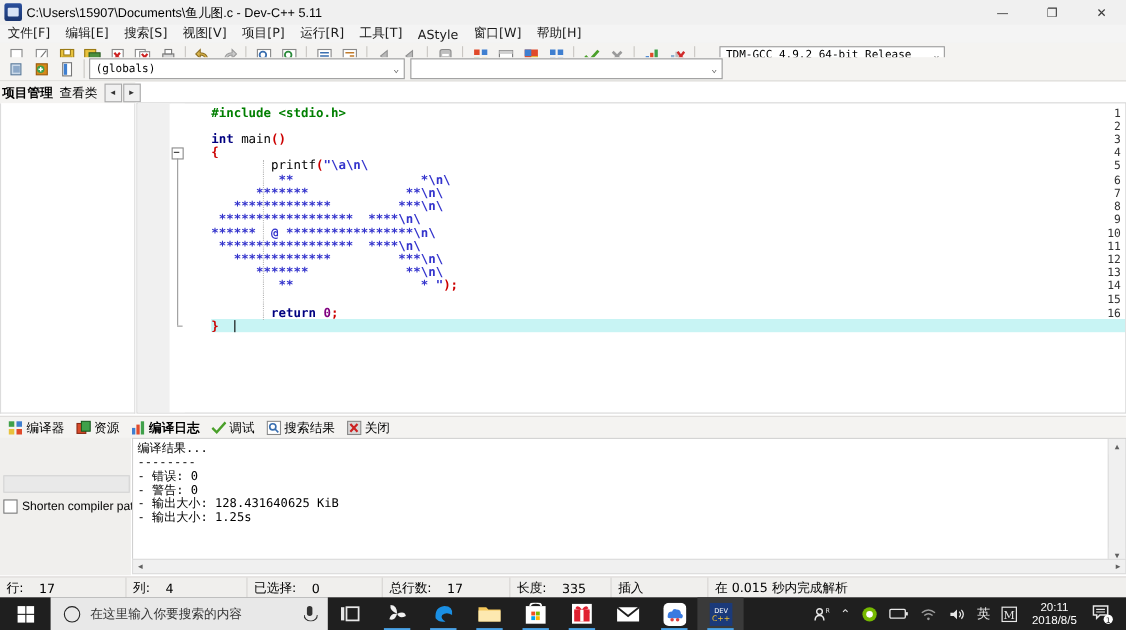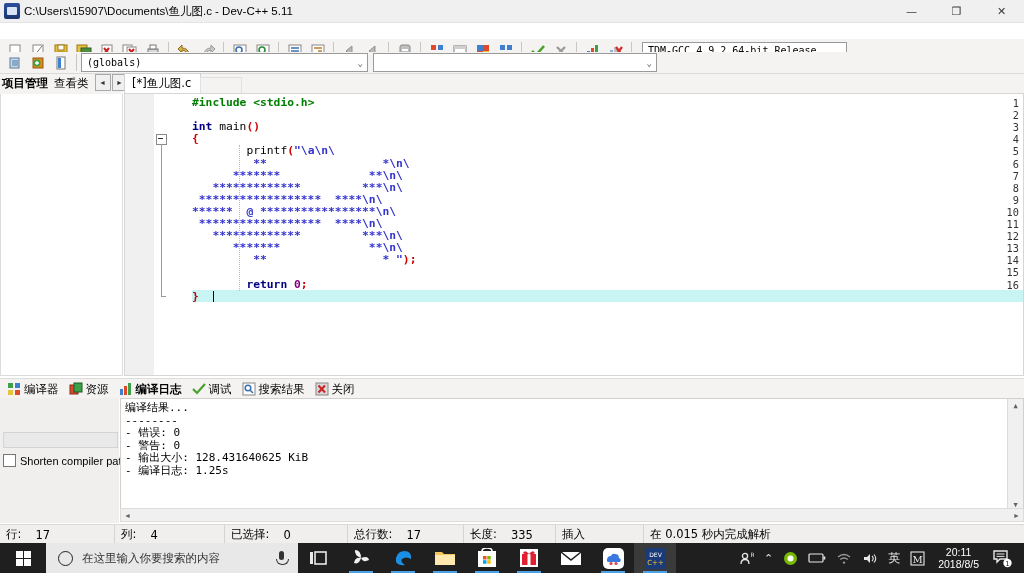--- a/index.html
+++ b/index.html
@@ -66,21 +66,21 @@
   
   .toolbar2{
     position:absolute;left:0;top:52px;width:1024px;height:21px;
     background:#f4f3f1;display:flex;align-items:center;
     border-bottom:1px solid #dcdad8;
   }
 
   
   .lefttabs{
     position:absolute;left:0;top:74px;width:123px;height:20px;
-    display:flex;align-items:flex-start;background:#f4f3f1;
+    display:flex;align-items:center;background:#f4f3f1;
   }
   .ltab{
     font-size:11.5px;padding:2px 4px 2px 2px;white-space:nowrap;
     color:#000;font-family:"DejaVu Sans","Liberation Sans",sans-serif;
   }
   .ltab.active{font-weight:bold;}
   .navbtns{display:flex;margin-left:2px;}
   .navbtn{
     width:14px;height:15px;border:1px solid #a9a9a9;background:#f0f0f0;
     font-size:7px;display:flex;align-items:center;justify-content:center;
@@ -284,20 +284,32 @@
   <div class="titlebar">
     <div class="title-icon"></div>
     <div class="title-text">C:\Users\15907\Documents\鱼儿图.c - Dev-C++ 5.11</div>
     <div class="wincontrols">
       <div class="wc">—</div>
       <div class="wc">❐</div>
       <div class="wc close">✕</div>
     </div>
   </div>
 
+  <div class="menubar">
+    <div class="menu-item">文件[F]</div>
+    <div class="menu-item">编辑[E]</div>
+    <div class="menu-item">搜索[S]</div>
+    <div class="menu-item">视图[V]</div>
+    <div class="menu-item">项目[P]</div>
+    <div class="menu-item">运行[R]</div>
+    <div class="menu-item">工具[T]</div>
+    <div class="menu-item">AStyle</div>
+    <div class="menu-item">窗口[W]</div>
+    <div class="menu-item">帮助[H]</div>
+  </div>
 
   <div class="toolbar1">
     <div style="width:3px;flex:none;"></div>
 
     <div class="tb-btn">
       <svg width="16" height="16" viewBox="0 0 16 16">
           <rect x="3" y="2" width="10" height="12" fill="#fff" stroke="#888"></rect>
         </svg>
     </div>
     <div class="tb-btn">
@@ -464,21 +476,21 @@
     <div class="tb-btn">
       <svg width="16" height="16" viewBox="0 0 16 16">
           <rect x="2" y="7" width="3" height="7" fill="#8fb0d0"></rect>
           <rect x="6" y="4" width="3" height="10" fill="#c0c0c0"></rect>
           <path d="M8 4 L14 12 M14 4 L8 12" stroke="#d02a2a" stroke-width="2.2"></path>
         </svg>
     </div>
 
     <div class="sep"></div>
 
-    <div class="combo" style="width:198px;margin-left:6px;">
+    <div class="combo" style="width:198px;margin-left:18px;">
       <span>TDM-GCC 4.9.2 64-bit Release</span>
       <span class="arrow">⌄</span>
     </div>
   </div>
 
   <div class="toolbar2">
     <div style="width:3px;flex:none;"></div>
     <div class="tb-btn">
       <svg width="16" height="16" viewBox="0 0 16 16">
           <rect x="3" y="3" width="9" height="10" fill="#c9d8e8" stroke="#5a7a9a"></rect>
@@ -513,24 +525,20 @@
   <div class="lefttabs">
     <div class="ltab active">项目管理</div>
     <div class="ltab">查看类</div>
     <div class="navbtns">
       <div class="navbtn">◄</div>
       <div class="navbtn">►</div>
     </div>
   </div>
   <div class="leftpanel"></div>
 
-  <div class="edittabs">
-    <div class="etab">[*]鱼儿图.c</div>
-    <div class="etab-spacer"></div>
-  </div>
 
   <div class="editor">
     <div class="gutter"></div>
     <div class="fold"></div>
     <div id="line-numbers">
         <div class="ln" style="top: 3px;">1</div>
         <div class="ln" style="top: 15.1px;">2</div>
         <div class="ln" style="top: 27.2px;">3</div>
         <div class="ln" style="top: 39.3px;">4</div>
         <div class="ln" style="top: 51.4px;">5</div>
@@ -647,21 +655,21 @@
     </div>
   </div>
 
   <div class="logpanel">
     <div id="log-lines">
         <div class="logline">编译结果...</div>
         <div class="logline">--------</div>
         <div class="logline">- 错误: 0</div>
         <div class="logline">- 警告: 0</div>
         <div class="logline">- 输出大小: 128.431640625 KiB</div>
-        <div class="logline">- 编译日志: 1.25s</div>
+        <div class="logline">- 输出大小: 1.25s</div>
       </div>
     <div class="vscroll">
       <div class="sb-arrow">▲</div>
       <div style="position:absolute;bottom:0;width:15px;">
         <div class="sb-arrow">▼</div>
       </div>
     </div>
   </div>
 
   <div class="hscroll">

